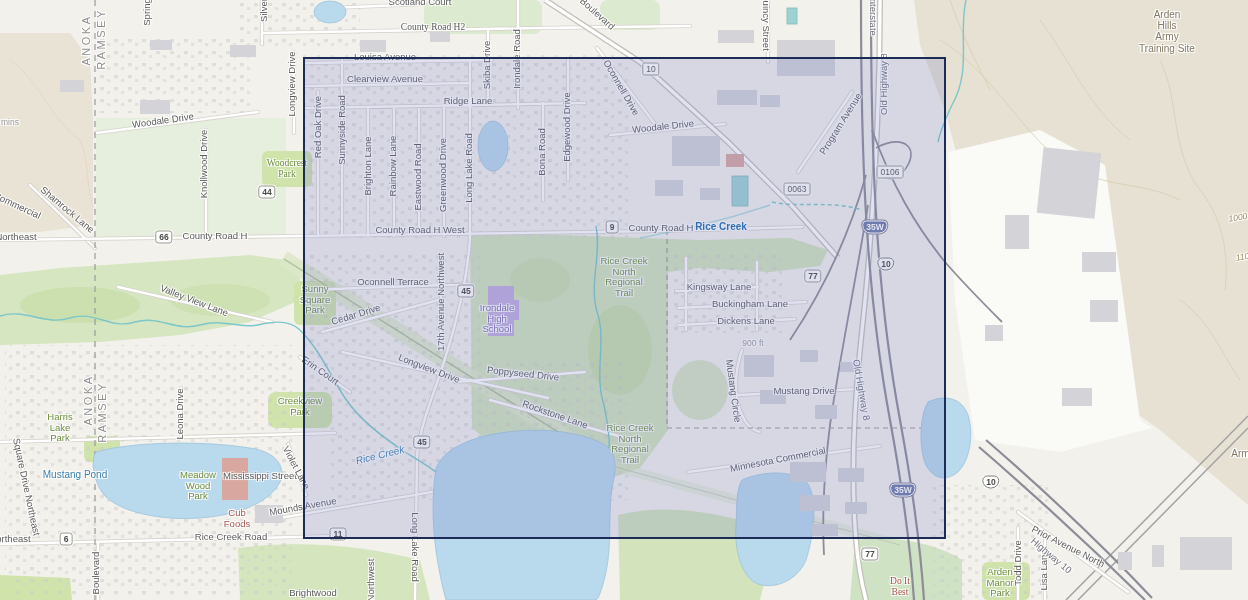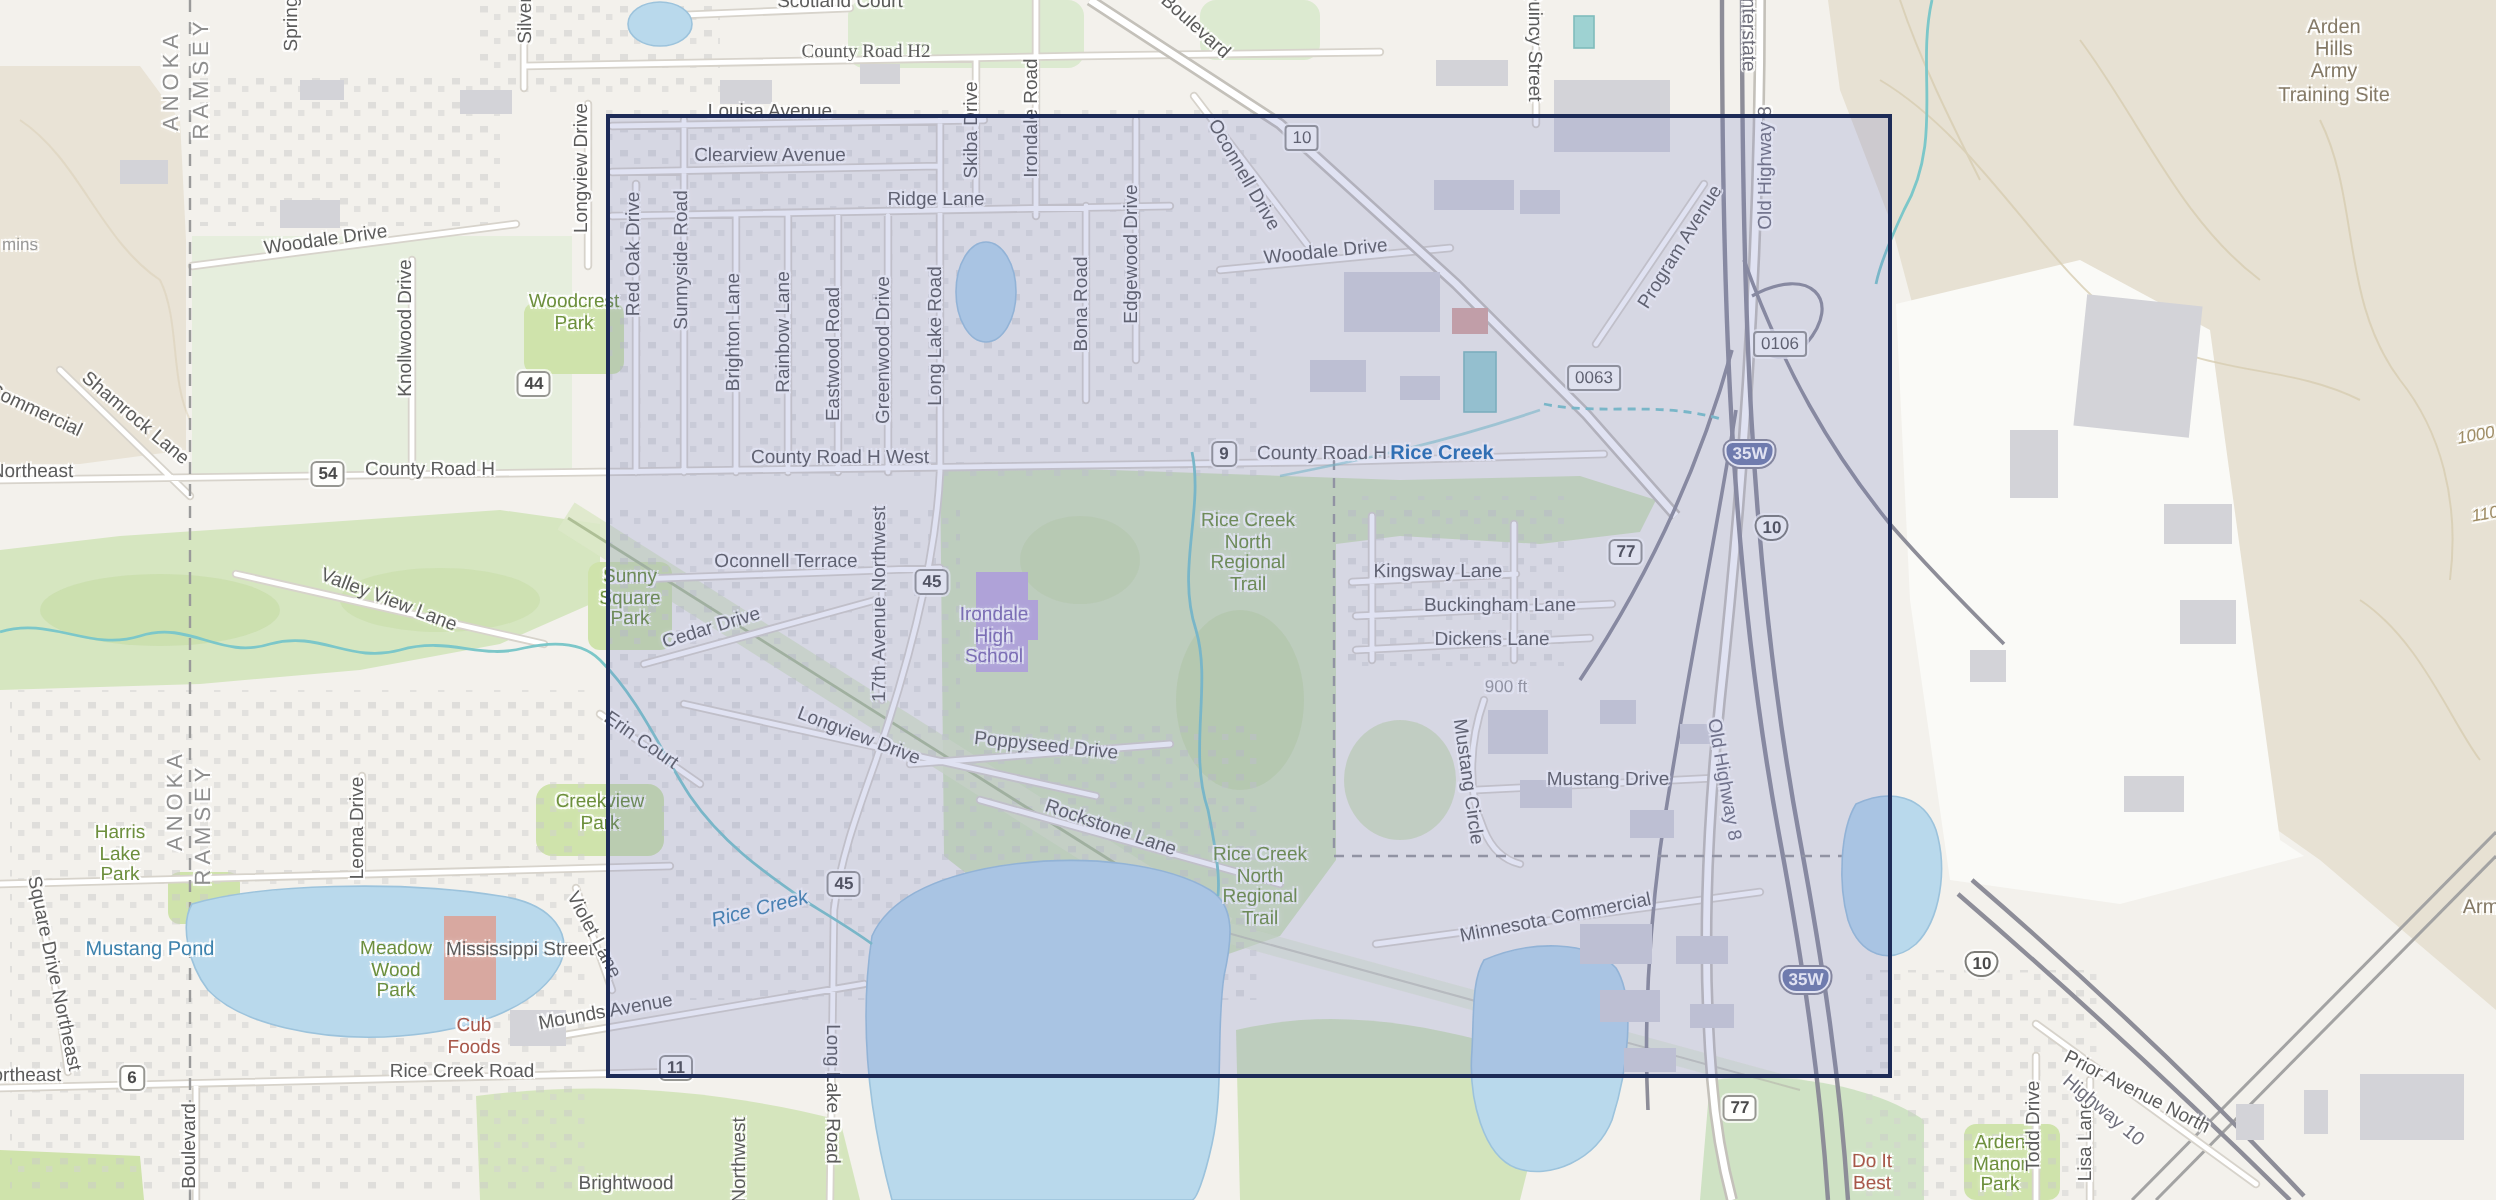--- a/index.html
+++ b/index.html
@@ -228,21 +228,21 @@
       <div class="lbl road" style="left: 420px; top: 230px; transform: translate(-50%, -50%) rotate(0deg);">County Road H West</div>
       <div class="lbl road" style="left: 661px; top: 228px; transform: translate(-50%, -50%) rotate(0deg);">County Road H</div>
       <div class="lbl water-bold" style="left: 721px; top: 227px; transform: translate(-50%, -50%) rotate(0deg);">Rice Creek</div>
       <div class="lbl road" style="left: 194px; top: 301px; transform: translate(-50%, -50%) rotate(21deg);">Valley View Lane</div>
       <div class="lbl road" style="left: 393px; top: 282px; transform: translate(-50%, -50%) rotate(0deg);">Oconnell Terrace</div>
       <div class="lbl road" style="left: 356px; top: 315px; transform: translate(-50%, -50%) rotate(-17deg);">Cedar Drive</div>
       <div class="lbl road" style="left: 441px; top: 302px; transform: translate(-50%, -50%) rotate(-90deg);">17th Avenue Northwest</div>
       <div class="lbl park" style="left: 315px; top: 300px; transform: translate(-50%, -50%) rotate(0deg);">Sunny
 Square
 Park</div>
-      <div class="lbl park" style="left: 287px; top: 157px; transform: translate(-50%, -50%) rotate(0deg);">Woodcrest
+      <div class="lbl park" style="left: 287px; top: 169px; transform: translate(-50%, -50%) rotate(0deg); font-family: Liberation Serif, serif;">Woodcrest
 Park</div>
       <div class="lbl school" style="left: 497px; top: 319px; transform: translate(-50%, -50%) rotate(0deg);">Irondale
 High
 School</div>
       <div class="lbl park" style="left: 624px; top: 277px; transform: translate(-50%, -50%) rotate(0deg);">Rice Creek
 North
 Regional
 Trail</div>
       <div class="lbl road" style="left: 719px; top: 287px; transform: translate(-50%, -50%) rotate(0deg);">Kingsway Lane</div>
       <div class="lbl road" style="left: 750px; top: 304px; transform: translate(-50%, -50%) rotate(0deg);">Buckingham Lane</div>
@@ -276,21 +276,21 @@
 Park</div>
       <div class="lbl poi" style="left: 237px; top: 519px; transform: translate(-50%, -50%) rotate(0deg);">Cub
 Foods</div>
       <div class="lbl road" style="left: 303px; top: 507px; transform: translate(-50%, -50%) rotate(-10deg);">Mounds Avenue</div>
       <div class="lbl road" style="left: 231px; top: 537px; transform: translate(-50%, -50%) rotate(0deg);">Rice Creek Road</div>
       <div class="lbl road" style="left: 10px; top: 539px; transform: translate(-50%, -50%) rotate(0deg);">Northeast</div>
       <div class="lbl road" style="left: 96px; top: 573px; transform: translate(-50%, -50%) rotate(-90deg);">Boulevard</div>
       <div class="lbl road" style="left: 313px; top: 593px; transform: translate(-50%, -50%) rotate(0deg);">Brightwood</div>
       <div class="lbl road" style="left: 415px; top: 547px; transform: translate(-50%, -50%) rotate(90deg);">Long Lake Road</div>
       <div class="lbl road" style="left: 371px; top: 580px; transform: translate(-50%, -50%) rotate(-90deg);">Northwest</div>
-      <div class="lbl poi" style="left: 936px; top: 587px; transform: translate(-50%, -50%) rotate(0deg);">Do It
+      <div class="lbl poi" style="left: 900px; top: 587px; transform: translate(-50%, -50%) rotate(0deg); font-family: Liberation Serif, serif;">Do It
 Best</div>
       <div class="lbl park" style="left: 1000px; top: 583px; transform: translate(-50%, -50%) rotate(0deg);">Arden
 Manor
 Park</div>
       <div class="lbl road" style="left: 1018px; top: 563px; transform: translate(-50%, -50%) rotate(-90deg);">Todd Drive</div>
       <div class="lbl road" style="left: 1044px; top: 570px; transform: translate(-50%, -50%) rotate(-90deg);">Lisa Lane</div>
       <div class="lbl road" style="left: 1068px; top: 547px; transform: translate(-50%, -50%) rotate(27deg);">Prior Avenue North</div>
       <div class="lbl fwy" style="left: 1051px; top: 556px; transform: translate(-50%, -50%) rotate(40deg);">Highway 10</div>
       <div class="lbl terrain" style="left: 1167px; top: 31px; transform: translate(-50%, -50%) rotate(0deg);">Arden
 Hills
@@ -298,21 +298,21 @@
 Training Site</div>
       <div class="lbl terrain" style="left: 1243px; top: 454px; transform: translate(-50%, -50%) rotate(0deg);">Army</div>
       <div class="lbl contour" style="left: 1238px; top: 218px; transform: translate(-50%, -50%) rotate(-10deg);">1000</div>
       <div class="lbl contour" style="left: 1245px; top: 257px; transform: translate(-50%, -50%) rotate(-10deg);">1100</div>
       <div class="shield box" style="left: 651px; top: 69px;">10</div>
       <div class="shield box" style="left: 797px; top: 189px;">0063</div>
       <div class="shield box" style="left: 890px; top: 172px;">0106</div>
       <div class="shield interstate" style="left: 875px; top: 227px;">35W</div>
       <div class="shield interstate" style="left: 903px; top: 490px;">35W</div>
       <div class="shield " style="left: 612px; top: 227px;">9</div>
-      <div class="shield " style="left: 164px; top: 237px;">54</div>
+      <div class="shield " style="left: 164px; top: 237px;">66</div>
       <div class="shield " style="left: 267px; top: 192px;">44</div>
       <div class="shield " style="left: 466px; top: 291px;">45</div>
       <div class="shield " style="left: 422px; top: 442px;">45</div>
       <div class="shield " style="left: 813px; top: 276px;">77</div>
       <div class="shield " style="left: 870px; top: 554px;">77</div>
       <div class="shield " style="left: 338px; top: 534px;">11</div>
       <div class="shield " style="left: 66px; top: 539px;">6</div>
       <div class="shield us" style="left: 886px; top: 264px;">10</div>
       <div class="shield us" style="left: 991px; top: 482px;">10</div>
     </div>

